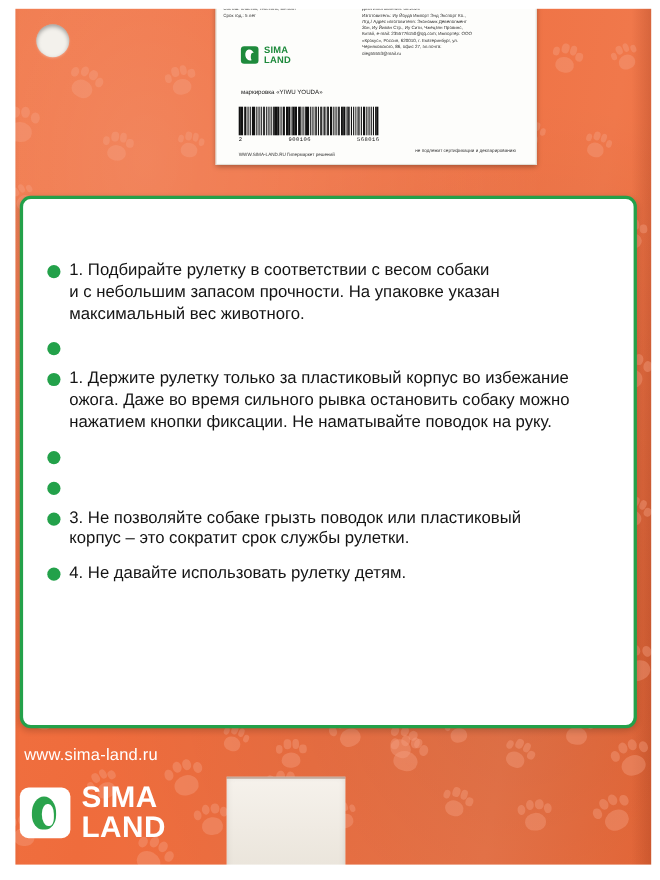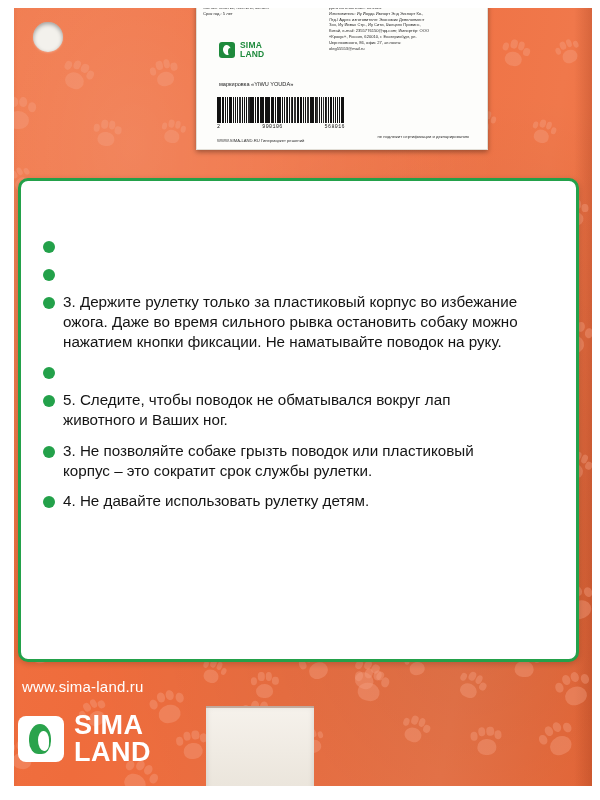--- a/index.html
+++ b/index.html
@@ -771,37 +771,38 @@
         <span>Гипермаркет решений</span>
       </div>
       <div class="label-foot-right">не подлежит сертификации и декларированию</div>
     </div>
   </div>
 
   <div class="rec-card">
     <div class="rec-list">
       <div class="rec-item">
         <div class="bullet"></div>
+        <div class="rec-text">1. Подбирайте рулетку в соответствии с весом собаки
+и с небольшим запасом прочности. На упаковке указан
+максимальный вес животного.</div>
       </div>
       <div class="rec-item">
         <div class="bullet"></div>
       </div>
       <div class="rec-item">
         <div class="bullet"></div>
-        <div class="rec-text">3. Держите рулетку только за пластиковый корпус во избежание
+        <div class="rec-text">1. Держите рулетку только за пластиковый корпус во избежание
 ожога. Даже во время сильного рывка остановить собаку можно
 нажатием кнопки фиксации. Не наматывайте поводок на руку.</div>
       </div>
       <div class="rec-item">
         <div class="bullet"></div>
       </div>
       <div class="rec-item">
         <div class="bullet"></div>
-        <div class="rec-text">5. Следите, чтобы поводок не обматывался вокруг лап
-животного и Ваших ног.</div>
       </div>
       <div class="rec-item">
         <div class="bullet"></div>
         <div class="rec-text">3. Не позволяйте собаке грызть поводок или пластиковый
 корпус – это сократит срок службы рулетки.</div>
       </div>
       <div class="rec-item">
         <div class="bullet"></div>
         <div class="rec-text">4. Не давайте использовать рулетку детям.</div>
       </div>

